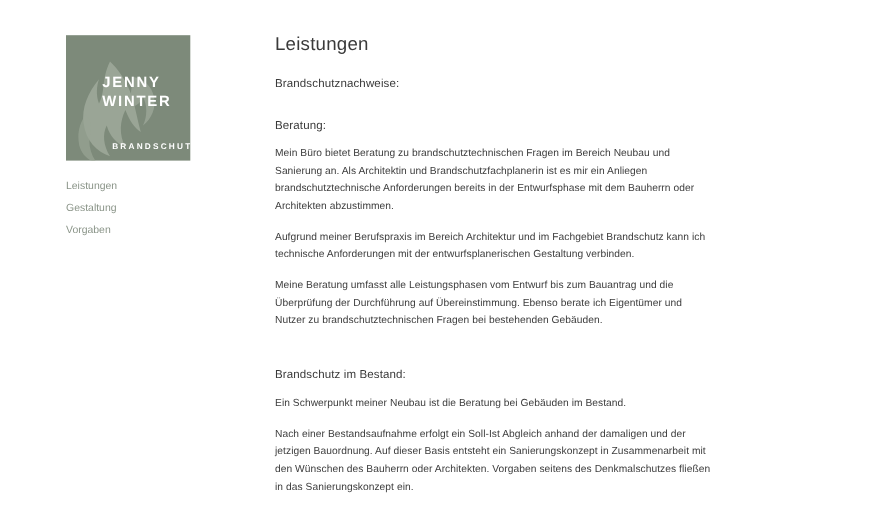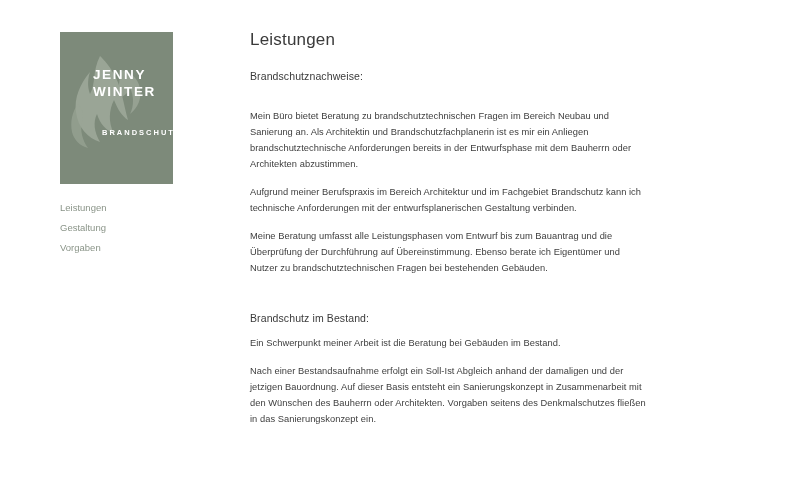--- a/index.html
+++ b/index.html
@@ -23,21 +23,21 @@
   
   .sidebar {
     position: absolute;
     left: 60px;
     top: 32px;
     width: 170px;
   }
   .logo-box {
     position: relative;
     width: 113px;
-    height: 152px;
+    height: 114px;
     background: #7d8a7a;
     overflow: hidden;
   }
   .logo-flame {
     position: absolute;
     left: 0;
     top: 0;
     width: 113px;
     height: 117px;
   }
@@ -152,26 +152,27 @@
 
   <div class="content">
 
     <h1 class="page-title">Leistungen</h1>
 
     <div class="section">
       <h2 class="section-heading">Brandschutznachweise:</h2>
     </div>
 
     <div class="section gap-lg">
+      <h2 class="section-heading">Beratung:</h2>
       <p class="para">Mein Büro bietet Beratung zu brandschutztechnischen Fragen im Bereich Neubau und Sanierung an. Als Architektin und Brandschutzfachplanerin ist es mir ein Anliegen brandschutztechnische Anforderungen bereits in der Entwurfsphase mit dem Bauherrn oder Architekten abzustimmen.</p>
       <p class="para">Aufgrund meiner Berufspraxis im Bereich Architektur und im Fachgebiet Brandschutz kann ich technische Anforderungen mit der entwurfsplanerischen Gestaltung verbinden.</p>
       <p class="para">Meine Beratung umfasst alle Leistungsphasen vom Entwurf bis zum Bauantrag und die Überprüfung der Durchführung auf Übereinstimmung. Ebenso berate ich Eigentümer und Nutzer zu brandschutztechnischen Fragen bei bestehenden Gebäuden.</p>
     </div>
 
     <div class="section">
       <h2 class="section-heading">Brandschutz im Bestand:</h2>
-      <p class="para">Ein Schwerpunkt meiner Arbeit ist die Beratung bei Gebäuden im Bestand.</p>
+      <p class="para">Ein Schwerpunkt meiner Neubau ist die Beratung bei Gebäuden im Bestand.</p>
       <p class="para">Nach einer Bestandsaufnahme erfolgt ein Soll-Ist Abgleich anhand der damaligen und der jetzigen Bauordnung. Auf dieser Basis entsteht ein Sanierungskonzept in Zusammenarbeit mit den Wünschen des Bauherrn oder Architekten. Vorgaben seitens des Denkmalschutzes fließen in das Sanierungskonzept ein.</p>
 
     </div>
 
   </div>
 </div>
 
 </body></html>

